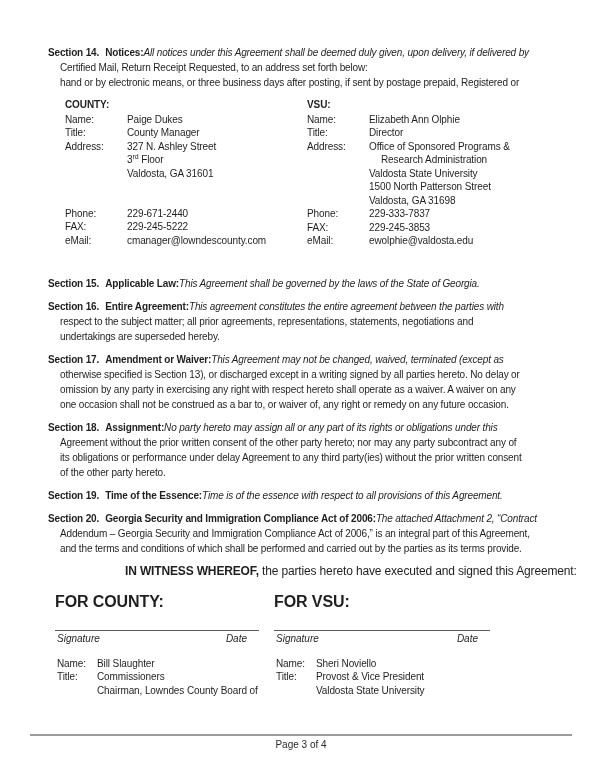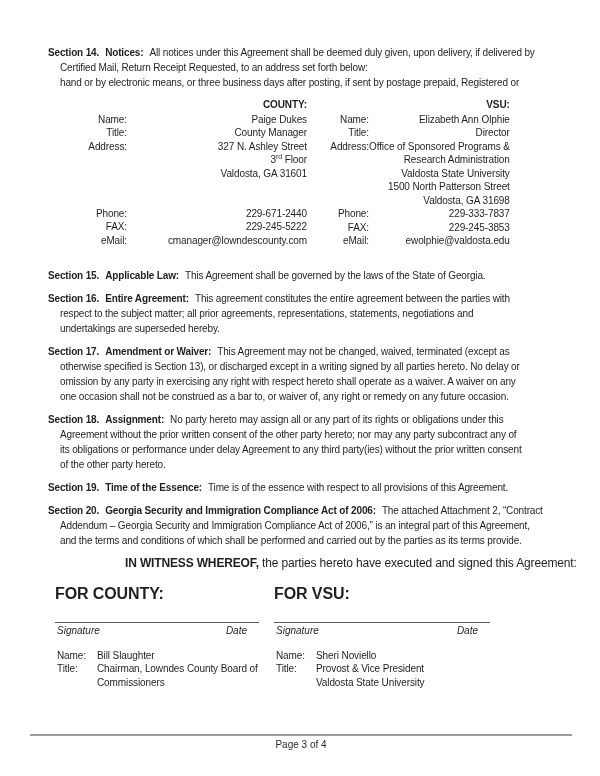--- a/index.html
+++ b/index.html
@@ -8,24 +8,24 @@
     font-family:"Liberation Sans",sans-serif;color:#1f1f1f;
   }
   .page{position:absolute;inset:0;padding:45px 28px 0 48px;box-sizing:border-box;}
 
   
   .para{font-size:10px;line-height:15px;letter-spacing:-0.15px;margin:0 0 8px 0;}
   .line{margin-left:12px;white-space:nowrap;}
   .line.first{margin-left:0;}
   .b{font-weight:700;}
   .st{margin-left:6px;font-weight:700;}
-  .bt{margin-left:6px;}
+  .bt{margin-left:0;font-style:italic;}
 
   
-  .contacts{display:flex;margin:4px 0 20px 17px;font-size:10px;line-height:13.5px;letter-spacing:-0.1px;text-align:right;}
+  .contacts{display:flex;margin:4px 0 28px 17px;font-size:10px;line-height:13.5px;letter-spacing:-0.1px;}
   .contact{display:grid;grid-template-columns:62px auto;align-content:start;}
   .contact.county{width:242px;}
   .contact .hdr{grid-column:1/-1;font-weight:700;margin-bottom:1px;}
   .addr{min-height:67px;}
   .indented{padding-left:12px;}
   sup{font-size:7px;line-height:0;vertical-align:super;}
 
   
   .witness{font-size:12px;line-height:15px;letter-spacing:-0.15px;margin:2px 0 14px 36px;white-space:nowrap;padding-left:41px;}
   .sigs{display:flex;margin-left:7px;}
@@ -137,22 +137,22 @@
       <div class="sig-space"></div>
       <div class="sig-labels">
         <span>Signature</span>
         <span>Date</span>
       </div>
       <div class="sig-names">
         <div class="lbl">Name:</div>
         <div class="val">Bill Slaughter</div>
         <div class="lbl">Title:</div>
         <div class="val">
+          <div>Commissioners</div>
           <div>Chairman, Lowndes County Board of</div>
-          <div>Commissioners</div>
         </div>
       </div>
     </div>
     <div class="sig-col vsu">
       <div class="sig-hdr">FOR VSU:</div>
       <div class="sig-space"></div>
       <div class="sig-labels">
         <span>Signature</span>
         <span>Date</span>
       </div>

